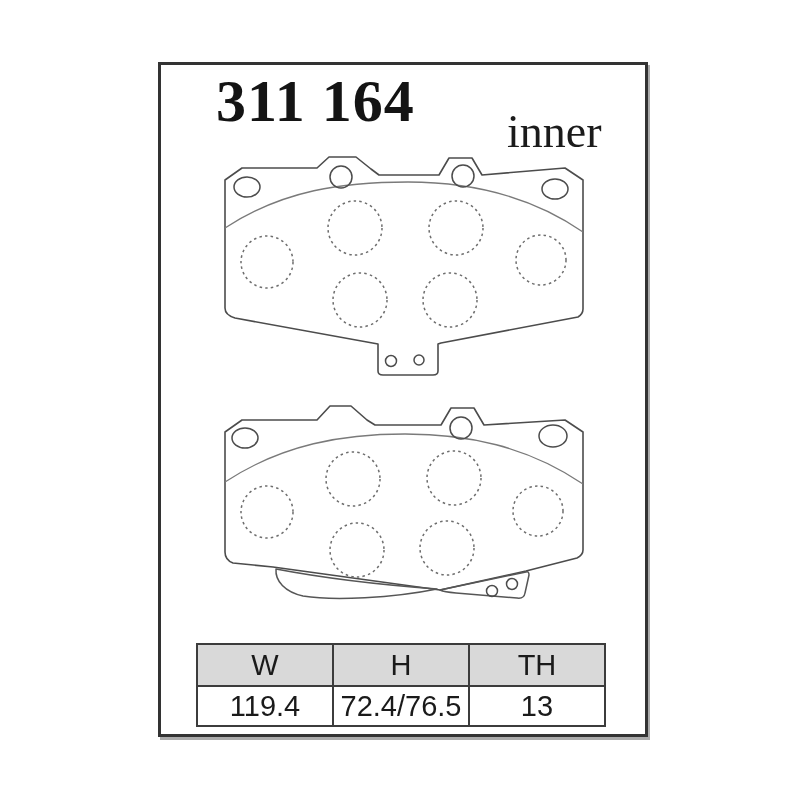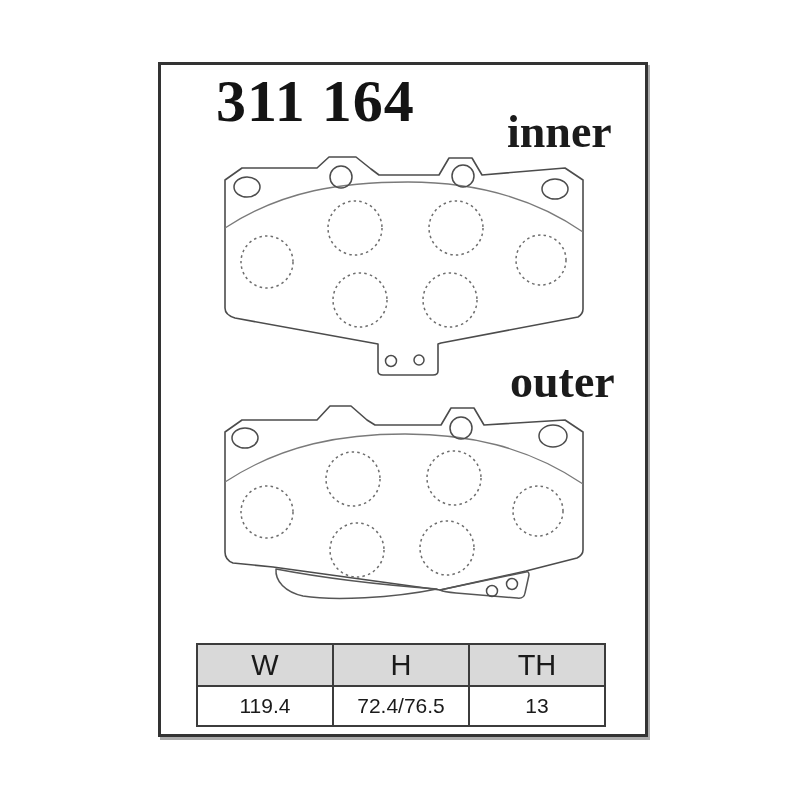--- a/index.html
+++ b/index.html
@@ -12,21 +12,21 @@
     position:absolute; left:158px; top:62px; width:484px; height:669px;
     border:3px solid #333333; background:#ffffff;
     box-shadow:2px 3px 0 #ababab;
   }
   .part-number {
     position:absolute; left:55px; top:2px;
     font-family:"Liberation Serif", serif; font-weight:bold;
     font-size:60px; letter-spacing:1px; color:#141414; white-space:nowrap;
   }
   .side-label {
-    position:absolute; font-family:"Liberation Serif", serif; font-weight:bold;
+    position:absolute; font-family:"Liberation Serif", serif; font-weight:normal;
     font-size:46px; color:#1b1b1b; line-height:1.0; white-space:nowrap;
   }
   .label-inner { left:346px; top:44px; }
   .label-outer { left:349px; top:294px; }
   svg.pad { position:absolute; }
   .pad-inner { left:52px; top:87px; }
   .pad-outer { left:52px; top:335px; }
 
   .plate   { fill:none; stroke:#4c4c4c; stroke-width:1.6; stroke-linejoin:round; }
   .hole    { fill:none; stroke:#4c4c4c; stroke-width:1.5; }
@@ -34,21 +34,21 @@
   .dotc    { fill:none; stroke:#6e6e6e; stroke-width:1.5; stroke-dasharray:2.5 3.2; }
   .shim    { fill:none; stroke:#565656; stroke-width:1.5; stroke-linejoin:round; }
 
   table.dims {
     position:absolute; left:35px; top:578px; width:410px;
     border-collapse:collapse; table-layout:fixed;
     text-align:center; color:#1a1a1a;
   }
   .dims th, .dims td { border:2px solid #3c3c3c; padding:0; }
   .dims th { background:#d9d9d9; font-weight:normal; font-size:29px; height:40px; }
-  .dims td { background:#ffffff; font-size:21px; height:38px; }
+  .dims td { background:#ffffff; font-size:29px; height:38px; }
 </style>
 </head>
 <body>
 
 <div class="frame">
 
   <div class="part-number">311 164</div>
 
   <div class="side-label label-inner">inner</div>
 
@@ -79,21 +79,20 @@
       <circle class="dotc" cx="328" cy="108" r="25"></circle>
       <circle class="dotc" cx="147" cy="148" r="27"></circle>
       <circle class="dotc" cx="237" cy="148" r="27"></circle>
     </g>
     <g>
       <circle class="hole" cx="178" cy="209" r="5.5"></circle>
       <circle class="hole" cx="206" cy="208" r="5"></circle>
     </g>
   </svg>
 
-  <div class="side-label label-outer">outer</div>
 
   <svg class="pad pad-outer" width="380" height="215" viewBox="0 0 380 215">
     <g>
       <path class="plate" d="M 12,32 L 29,20 L 104,20 L 117,6 L 138,6 L 154,20 L 162,25
            L 228,25 L 238,8 L 261,8 L 271,25 L 352,20 L 370,32
            L 370,150 Q 370,155 364,158
            L 313,171 L 227,190
            L 60,167 L 20,163 Q 12,160 12,152 Z"></path>
       <path class="fric" d="M 12,82 C 70,44 130,34 192,34 C 254,34 314,46 370,84"></path>
     </g>

